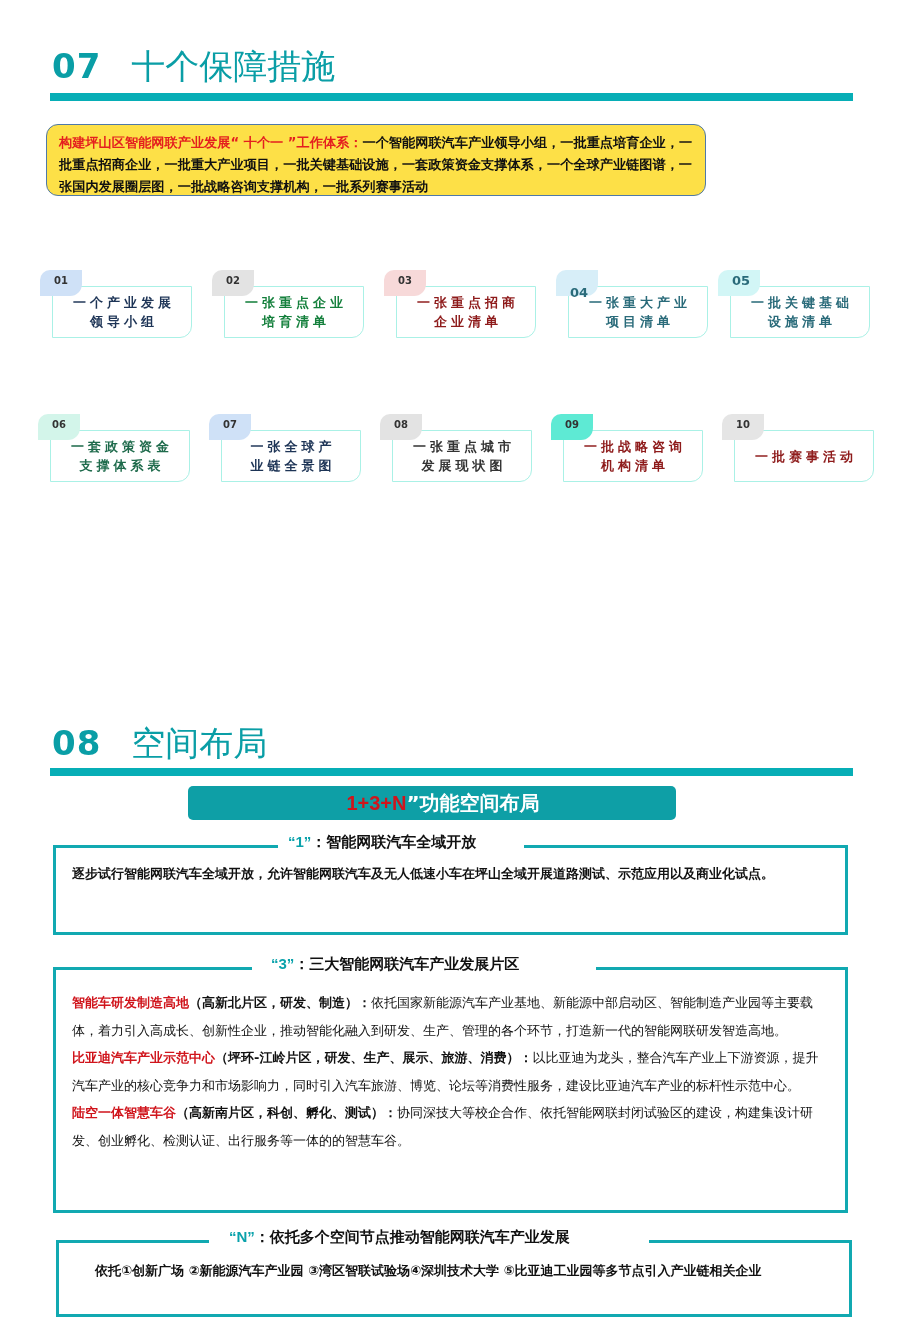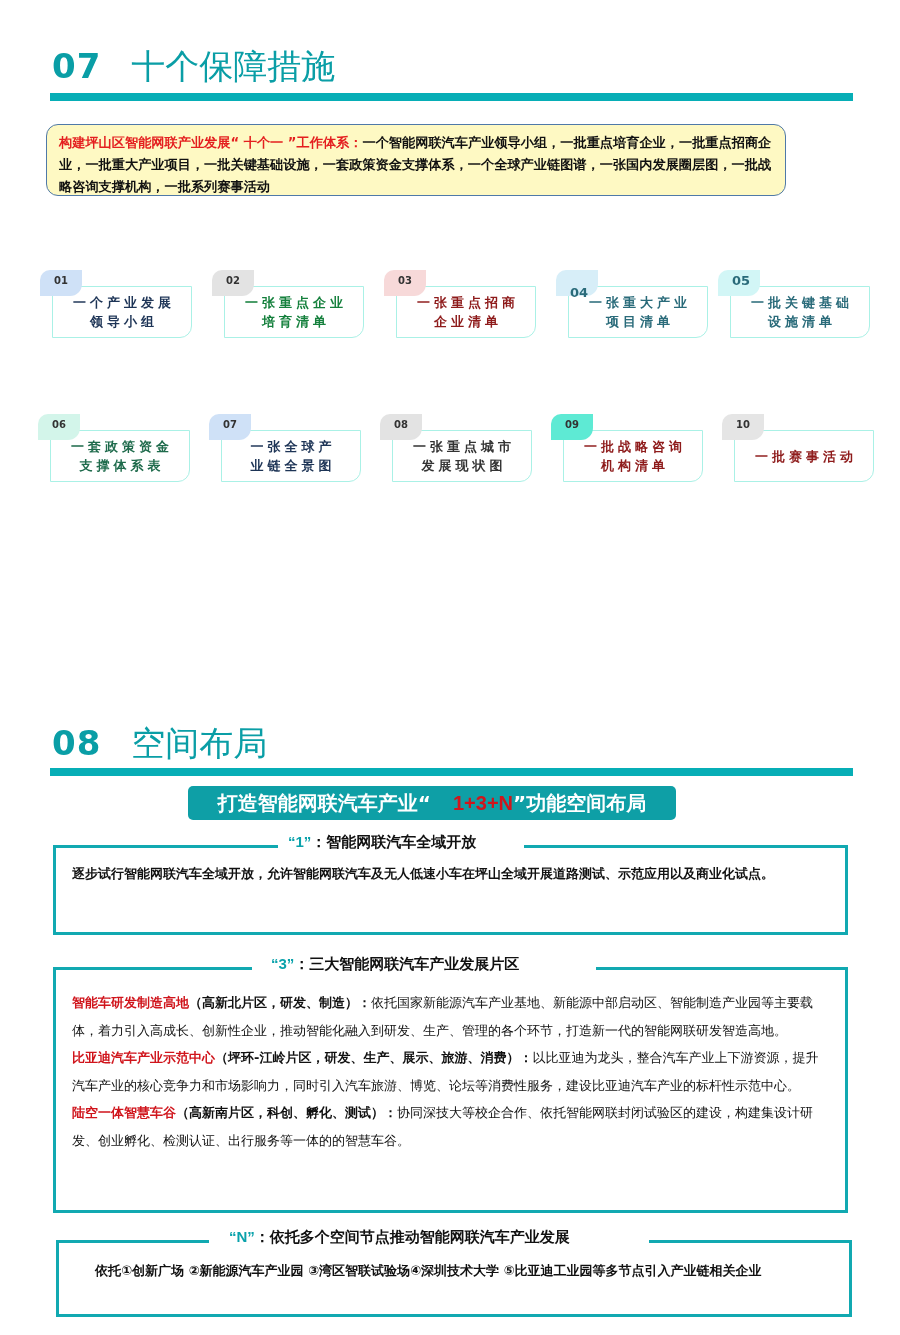--- a/index.html
+++ b/index.html
@@ -3,22 +3,22 @@
 <meta charset="utf-8">
 <style>
   html, body { margin:0; padding:0; background:#ffffff; }
   body { width:900px; height:1335px; position:relative; overflow:hidden;
          font-family:"DejaVu Sans", "Liberation Sans", sans-serif; color:#111; }
   .section-head { position:absolute; left:52px; display:flex; align-items:baseline; }
   .sec-num { font-family:"DejaVu Sans", sans-serif; font-weight:bold; font-size:34px; color:#0a9ea6; letter-spacing:1px; }
   .sec-title { font-size:34px; color:#0a9ea6; margin-left:30px; font-weight:normal; }
   .sec-bar { position:absolute; left:50px; width:803px; height:8px; background:#07aeb6; }
 
-  .intro-box { position:absolute; left:46px; top:124px; width:740px; height:72px;
-               border:1.5px solid #4f79a8; border-radius:12px; background:#fef9c3;
+  .intro-box { position:absolute; left:46px; top:124px; width:660px; height:72px;
+               border:1.5px solid #4f79a8; border-radius:12px; background:#fde047;
                box-sizing:border-box; padding:7px 12px; font-size:13.2px; font-weight:bold; line-height:22px; }
   .intro-box .red { color:#e41f1f; }
 
   .card { position:absolute; width:140px; height:56px; }
   .card .tab { position:absolute; left:-12px; top:-16px; width:42px; height:26px;
                border-radius:10px 0 12px 0; font-size:10px; font-weight:bold;
                box-sizing:border-box; padding:5px 0 0 14px; }
   .card .body { position:absolute; left:0; top:0; width:140px; height:52px; box-sizing:border-box;
                 border:1.5px solid #aaf1e6; border-radius:0 0 12px 0; background:#fff;
                 display:flex; align-items:center; justify-content:center; text-align:center;
@@ -142,21 +142,20 @@
     </div>
   </div>
 
 <div class="section-head" style="top:721px;">
   <span class="sec-num">08</span>
   <span class="sec-title">空间布局</span>
 </div>
 <div class="sec-bar" style="top:768px;"></div>
 
 <div class="banner">
-  <span>打造智能网联汽车产业“</span>
     <span class="red">1+3+N</span>
     <span>”功能空间布局</span>
 </div>
 
 <div class="box" style="top:845px;height:90px;">
   <div class="topline-l" style="left:0;width:222px;"></div>
   <div class="topline-r" style="left:468px;right:0;"></div>
   <div class="box-title" style="left:232px;">
     <span class="q">“1”</span><span>：智能网联汽车全域开放</span>
   </div>

